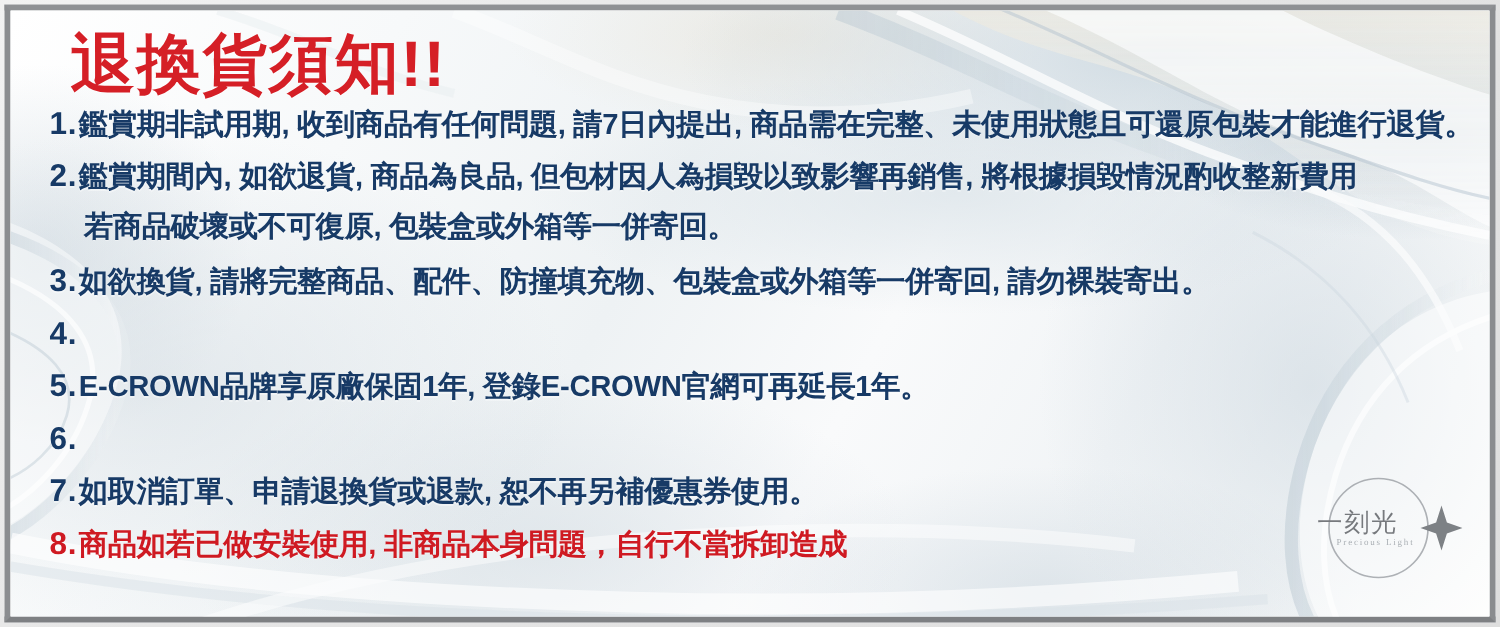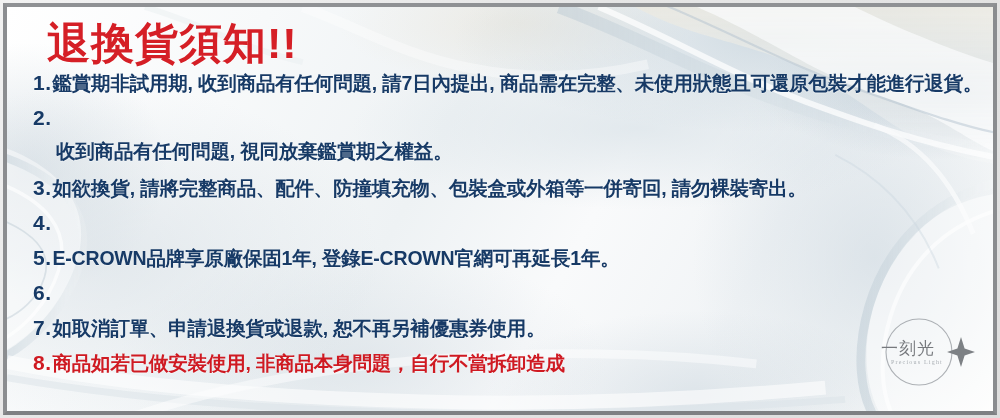--- a/index.html
+++ b/index.html
@@ -119,23 +119,24 @@
     right: 18px;
     bottom: 22px;
     width: 108px;
     height: 74px;
     z-index: 4;
     opacity: 0.82;
   }
   #brand-logo svg { display: block; }
   #brand-name {
     position: absolute;
-    left: 14px;
+    left: 2px;
     top: 22px;
     width: 72px;
+    text-align: center;
     color: #5b5e63;
     font-size: 17px;
     font-weight: normal;
     letter-spacing: 1px;
     font-family: "Liberation Serif", "DejaVu Serif", serif;
   }
   #brand-tagline {
     position: absolute;
     left: 14px;
     top: 44px;
@@ -205,25 +206,26 @@
 
       <ul id="notice-list">
 
         <li class="notice-item">
           <span class="item-num">1.</span>
           <span class="item-text">鑑賞期非試用期, 收到商品有任何問題, 請7日內提出, 商品需在完整、未使用狀態且可還原包裝才能進行退貨。</span>
         </li>
 
         <li class="notice-item">
           <span class="item-num">2.</span>
+          <span class="item-text">鑑賞期間內, 如欲退貨, 商品為良品, 但包材因人為損毀以致影響再銷售, 將根據損毀情況酌收整新費用</span>
         </li>
 
         <li class="notice-item cont">
           <span class="item-num"></span>
-          <span class="item-text">收到商品有任何問題, 視同放棄鑑賞期之權益。</span>
+          <span class="item-text">若商品破壞或不可復原, 包裝盒或外箱等一併寄回。</span>
         </li>
 
         <li class="notice-item">
           <span class="item-num">3.</span>
           <span class="item-text">如欲換貨, 請將完整商品、配件、防撞填充物、包裝盒或外箱等一併寄回, 請勿裸裝寄出。</span>
         </li>
 
         <li class="notice-item">
           <span class="item-num">4.</span>
         </li>

